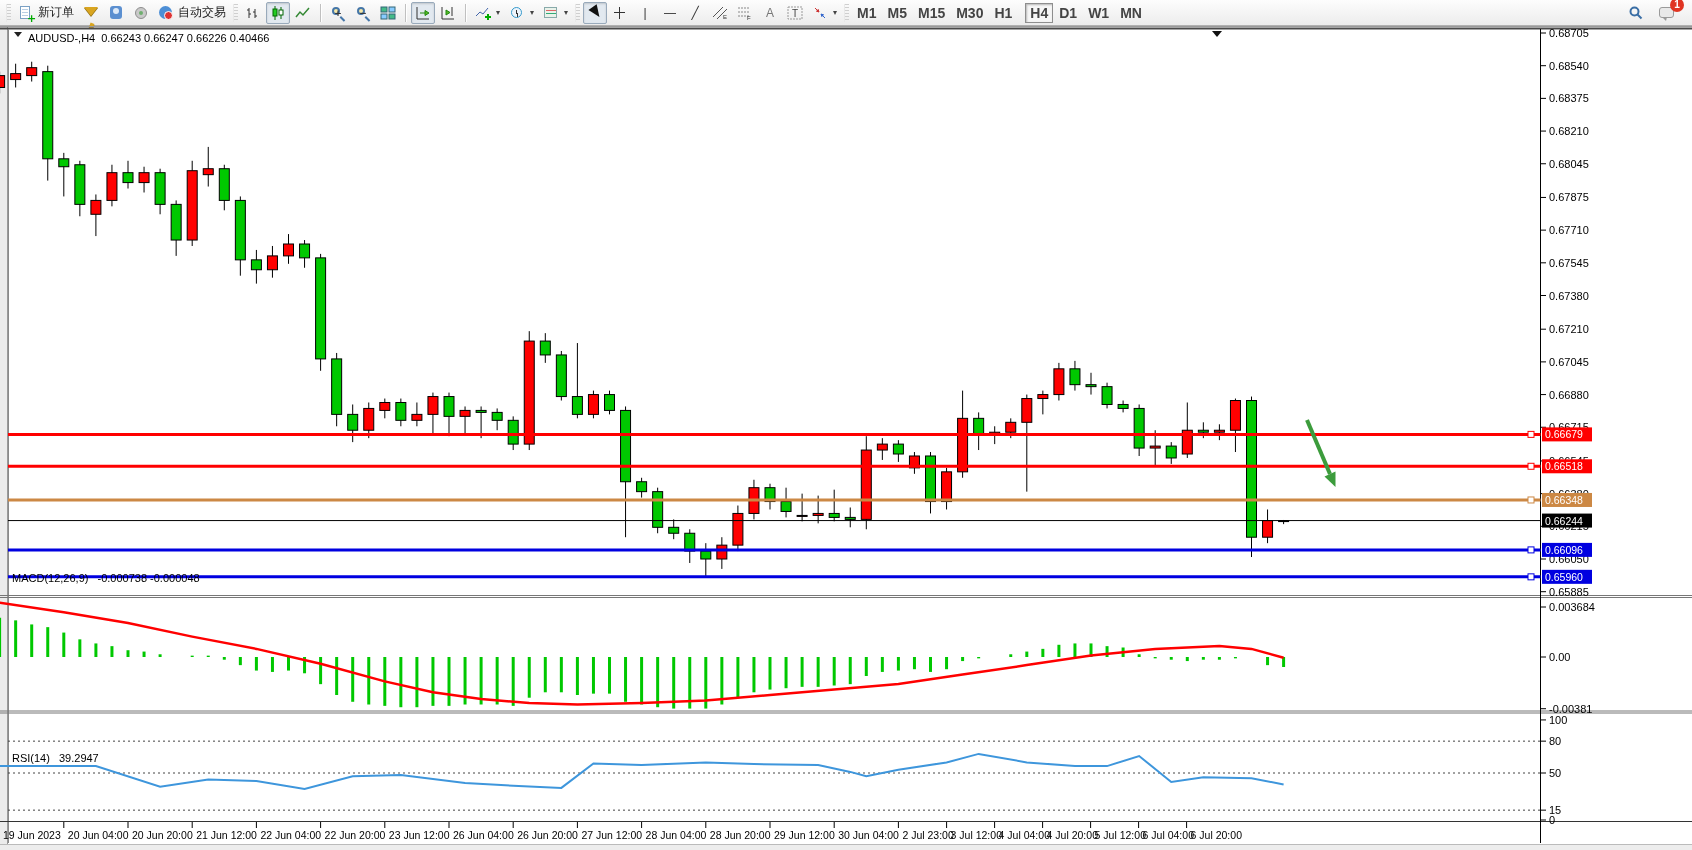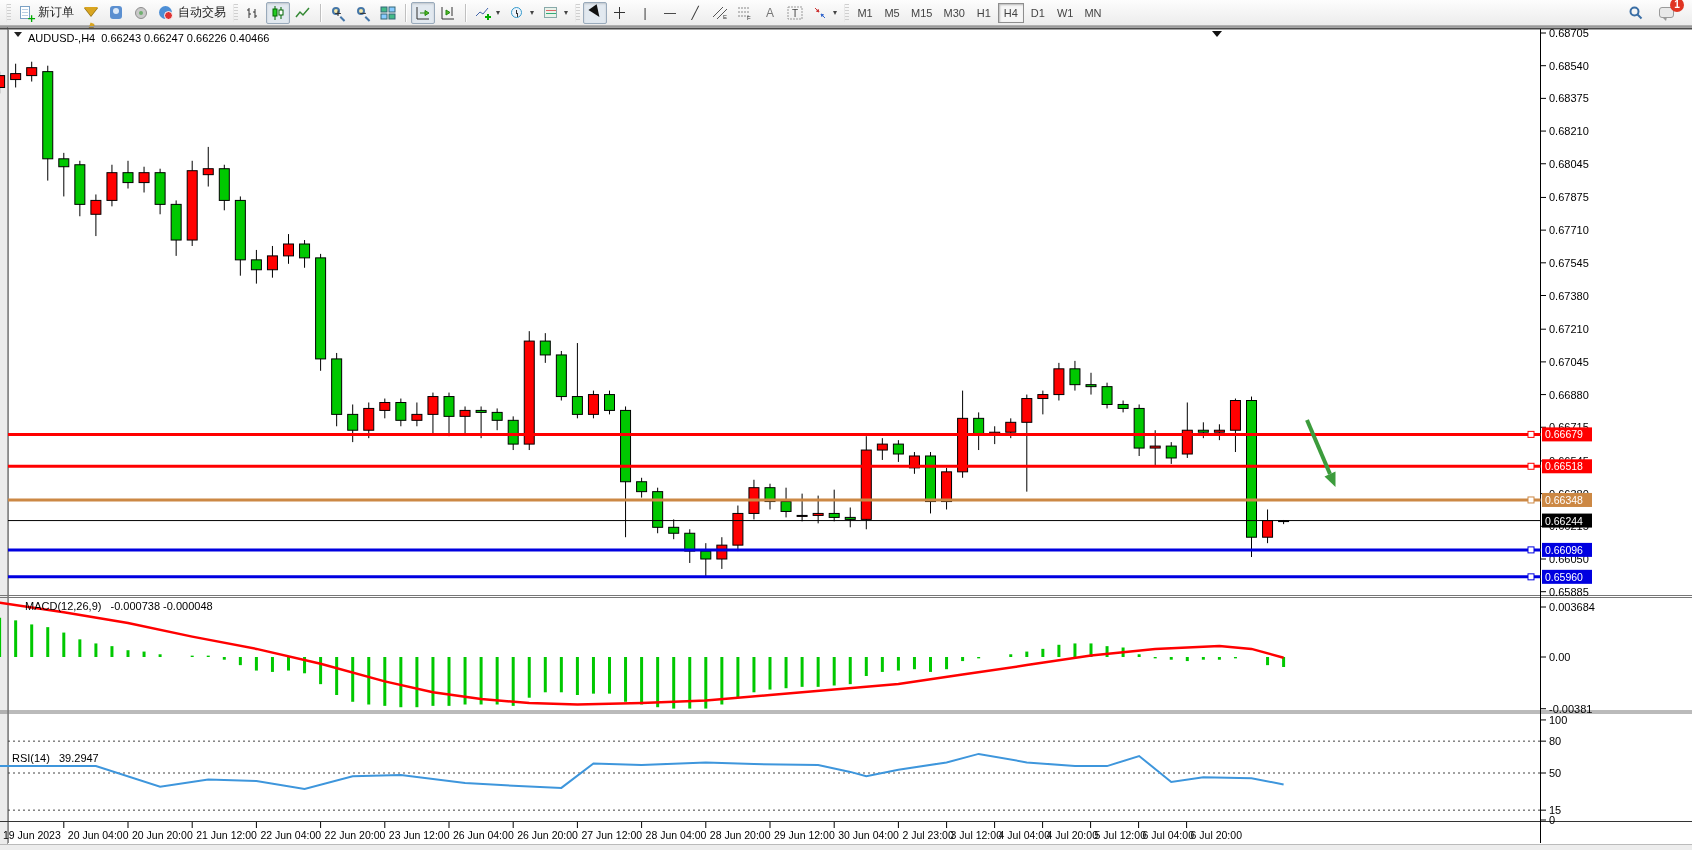--- a/index.html
+++ b/index.html
@@ -13,22 +13,22 @@
   .grip{width:5px;height:18px;margin:0 2px;
     background:repeating-linear-gradient(#cfcfcf 0 1px,transparent 1px 3px);
     border-left:1px solid #e8e8e8;}
   .sep{width:1px;height:18px;background:#c0c0c0;margin:0 4px;box-shadow:1px 0 0 #fff;}
   .tbtn{height:22px;min-width:24px;display:flex;align-items:center;justify-content:center;
     gap:4px;padding:0 3px;border:1px solid transparent;border-radius:2px;background:transparent;
     font-size:12px;color:#222;cursor:default;}
   .tbtn.pressed{background:#e2e9f0;border:1px solid #9ab;box-shadow:inset 0 1px 2px rgba(0,0,0,.15);}
   .tbtn .caret{font-size:8px;color:#444;margin-left:1px;}
   .tf{height:20px;min-width:26px;padding:0 4px;display:flex;align-items:center;justify-content:center;
-    font-size:11px;color:#444;border:1px solid transparent;}
-  .tf.pressed{background:#f6f6f6;border:1px solid #8e8e8e;box-shadow:inset 1px 1px 2px rgba(0,0,0,.25);}
+    font-size:14px;color:#444;border:1px solid transparent;font-weight:bold;}
+  .tf.pressed{background:#f6f6f6;border:1px solid #8e8e8e;box-shadow:inset 1px 1px 2px rgba(0,0,0,.25);margin-left:7px;}
   .icon16{width:16px;height:16px;position:relative;display:inline-block;}
   
   .doc{position:absolute;left:2px;top:1px;width:10px;height:13px;background:#fff;border:1px solid #7aa0c4;}
   .doc i{position:absolute;left:1px;right:1px;top:2px;height:1px;background:#b9cfe4;box-shadow:0 3px 0 #b9cfe4,0 6px 0 #b9cfe4;}
   .plus-g{position:absolute;right:-2px;bottom:-2px;width:9px;height:9px;color:#0a0;font:bold 11px/9px "DejaVu Sans",sans-serif;}
   .funnel{position:absolute;left:1px;top:2px;width:0;height:0;border-left:7px solid transparent;
     border-right:7px solid transparent;border-top:9px solid #d9a520;filter:drop-shadow(0 1px 0 #8a6a10);}
   .funnel:after{content:"";position:absolute;left:-2px;top:-1px;width:4px;height:9px;background:#d9a520;transform:translate(0,8px) rotate(20deg);}
   .person{position:absolute;left:2px;top:1px;width:12px;height:13px;background:#5b8fd0;border-radius:3px;}
   .person:after{content:"";position:absolute;left:3px;top:2px;width:6px;height:6px;background:#dce9f8;border-radius:50%;}
@@ -53,21 +53,21 @@
     color:#fff;font:bold 10px/14px "Liberation Sans",sans-serif;text-align:center;padding:0 2px;}
   .bubble{position:relative;width:15px;height:11px;background:#e9e9e9;border:1px solid #9a9a9a;border-radius:3px;}
   .bubble:after{content:"";position:absolute;left:2px;bottom:-4px;border-left:4px solid transparent;border-right:1px solid transparent;border-top:4px solid #9a9a9a;}
   
   #left-strip{position:absolute;left:0;top:26px;width:8px;height:824px;background:#ececec;border-right:1px solid #9a9a9a;}
   #chart-wrap{position:absolute;left:0;top:0;width:1692px;height:850px;}
   #cv{position:absolute;left:0;top:0;pointer-events:none;}
   .ovl{position:absolute;font-size:11px;color:#000;white-space:nowrap;z-index:5;}
   #hdr{left:14px;top:32px;display:flex;align-items:flex-start;gap:6px;}
   .tri{width:0;height:0;border-left:4px solid transparent;border-right:4px solid transparent;border-top:5px solid #222;display:inline-block;}
-  #macd-lbl{left:12px;top:600px;margin-left:13px;}
+  #macd-lbl{left:12px;top:572px;}
   #rsi-lbl{left:12px;top:752px;}
   .lblgap{display:inline-block;width:6px;}
 </style>
 </head>
 <body>
 
 <div id="app">
 
   <div id="toolbar">
     <div class="grip"></div>

